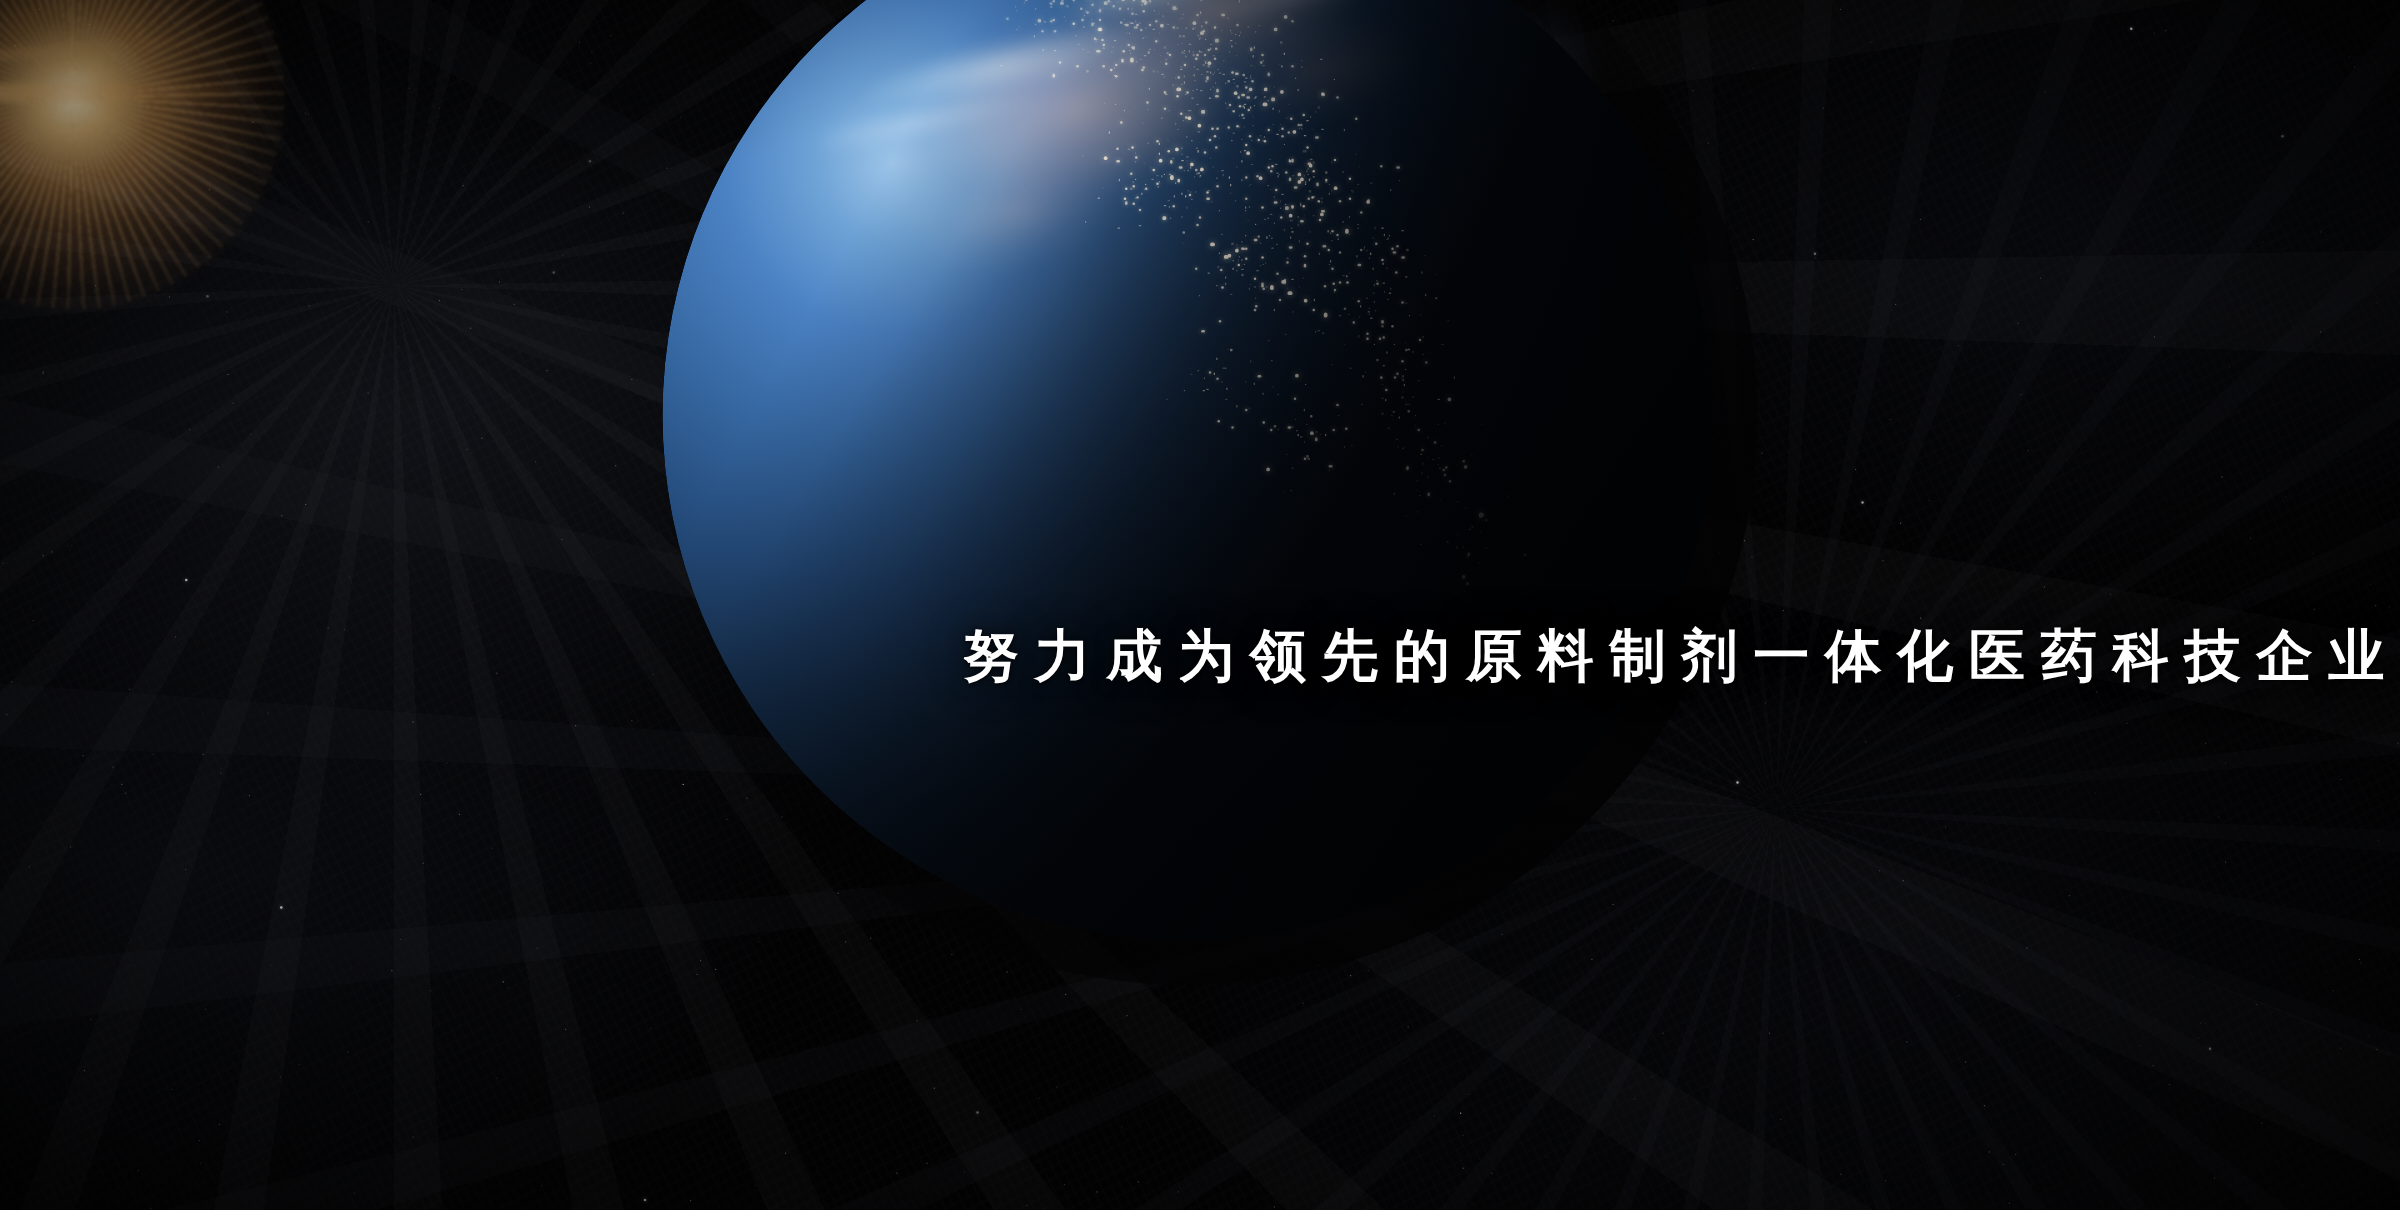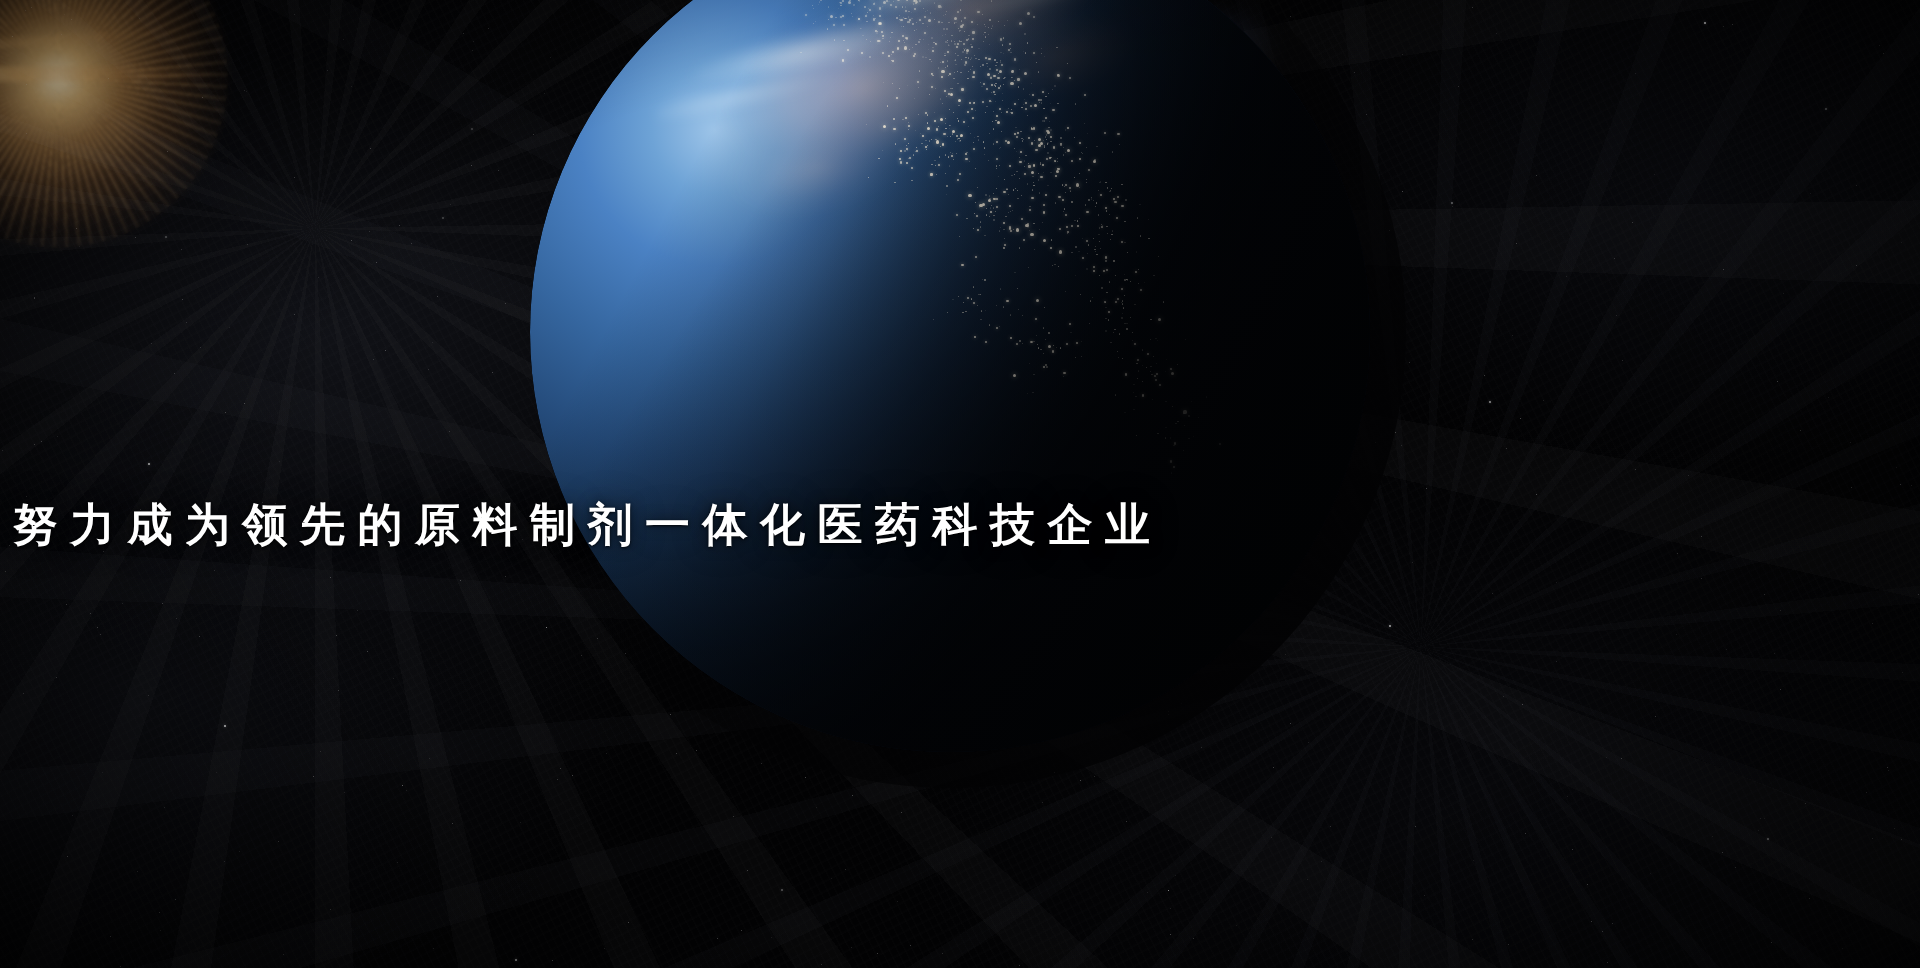--- a/index.html
+++ b/index.html
@@ -287,25 +287,25 @@
     top: 128px;
     height: 10px;
     width: 300px;
     opacity: 0.55;
     transform: rotate(-4deg);
   }
 
   
   .headline-layer {
     position: absolute;
-    left: 0;
+    left: 17px;
     right: 0;
     top: 498px;
     display: flex;
-    justify-content: flex-start;
+    justify-content: flex-end;
     align-items: center;
   }
   .headline {
     margin: 0;
     color: #ffffff;
     font-size: 45px;
     font-weight: 700;
     line-height: 1.22;
     letter-spacing: 12.5px;
     text-indent: 12.5px;

